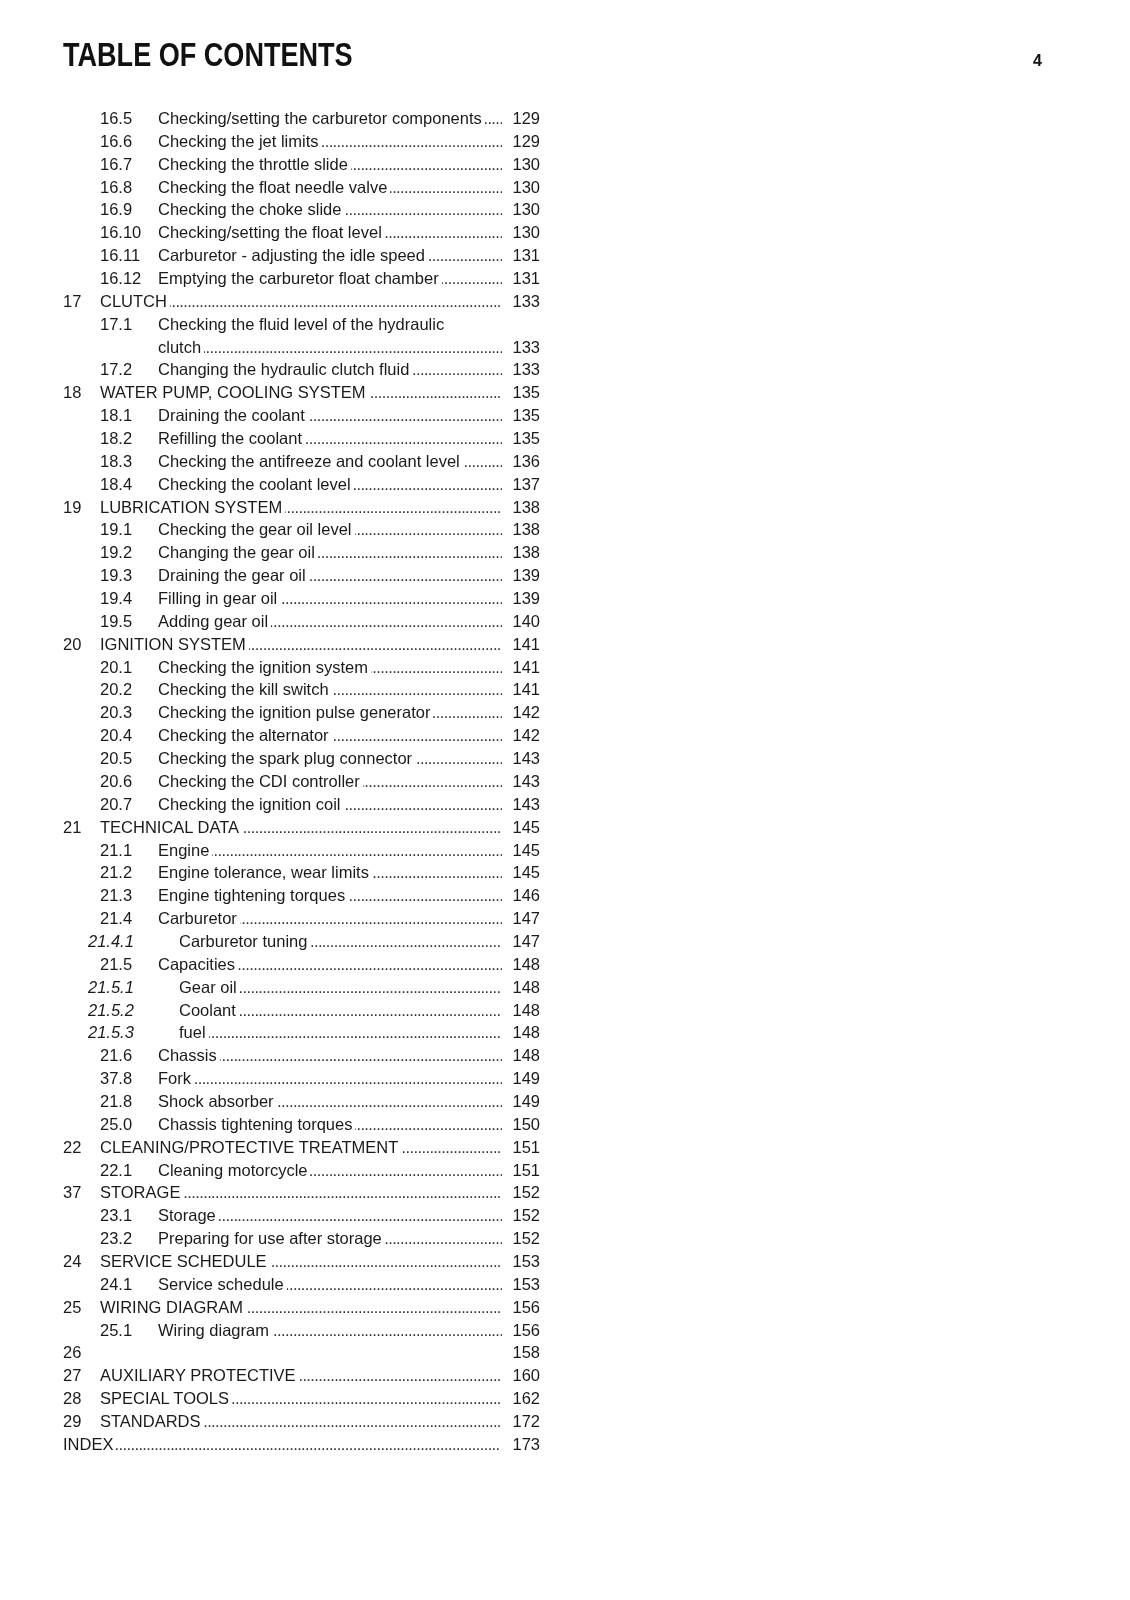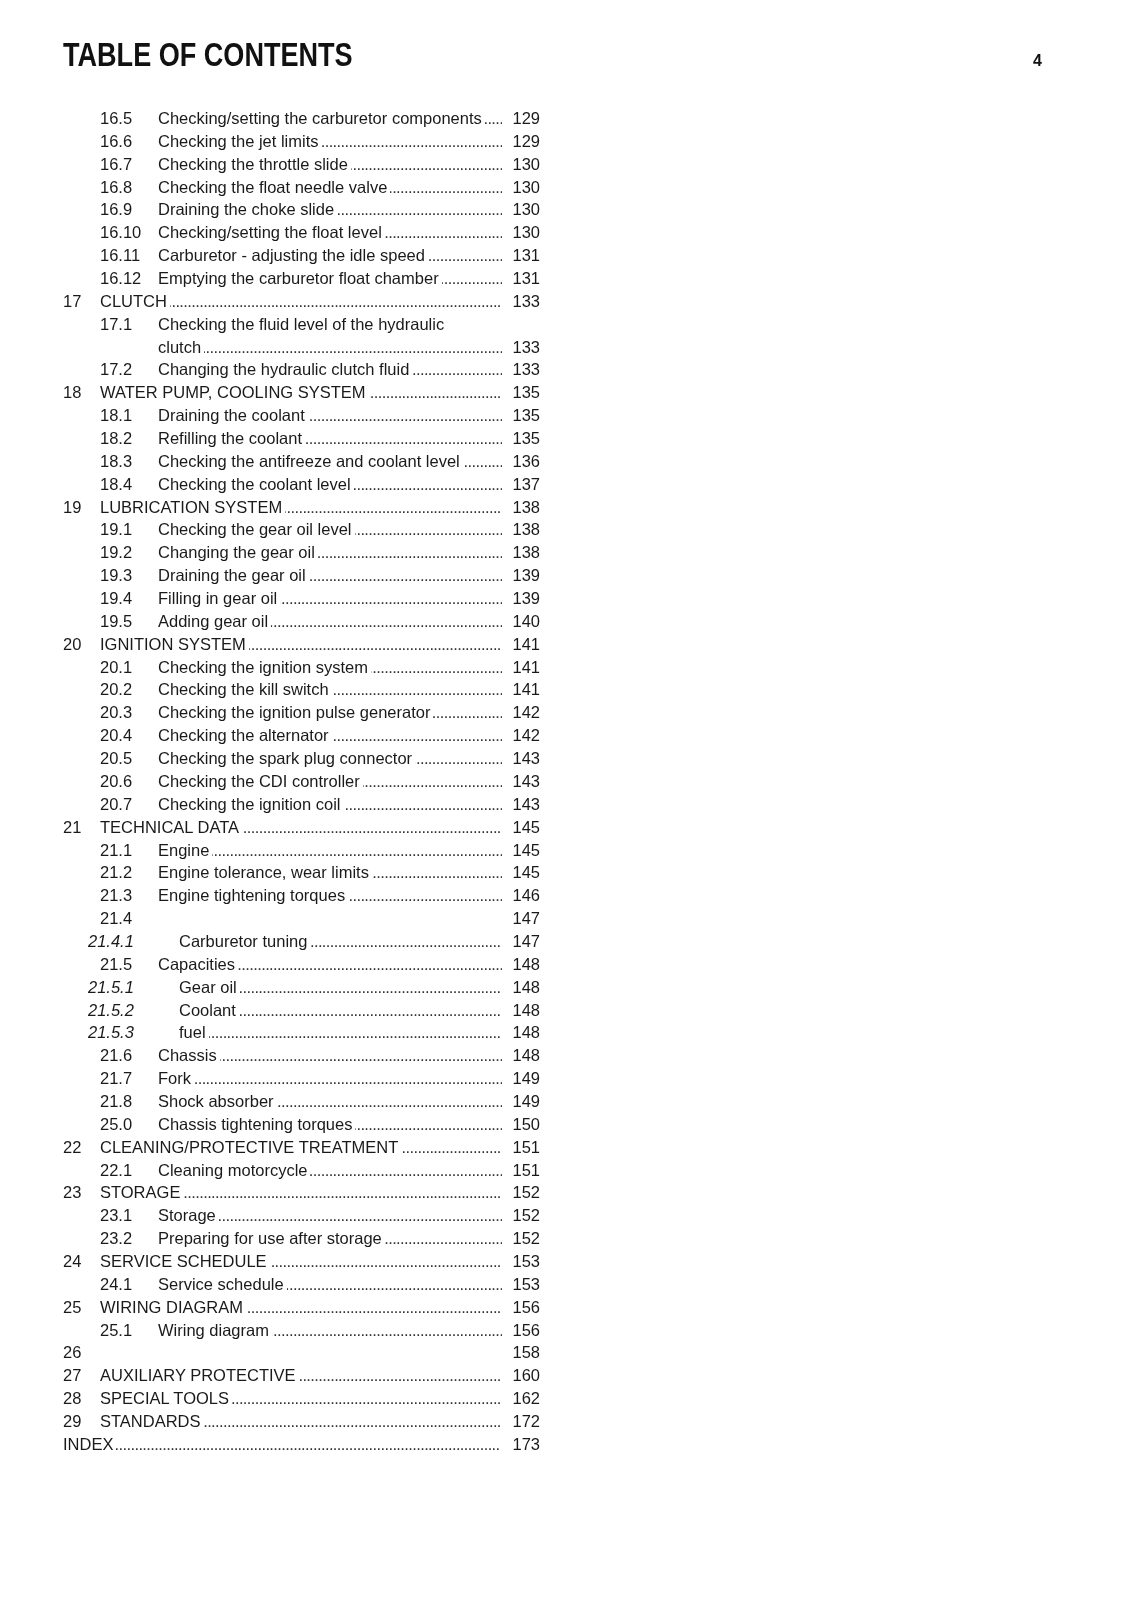--- a/index.html
+++ b/index.html
@@ -49,21 +49,21 @@
       <span class="title-wrap"><span class="t">Checking the throttle slide</span></span>
       <span class="pg">130</span>
     </div>
     <div class="row l2">
       <span class="num">16.8</span>
       <span class="title-wrap"><span class="t">Checking the float needle valve</span></span>
       <span class="pg">130</span>
     </div>
     <div class="row l2">
       <span class="num">16.9</span>
-      <span class="title-wrap"><span class="t">Draining the choke slide</span></span>
+      <span class="title-wrap"><span class="t">Checking the choke slide</span></span>
       <span class="pg">130</span>
     </div>
     <div class="row l2">
       <span class="num">16.10</span>
       <span class="title-wrap"><span class="t">Checking/setting the float level</span></span>
       <span class="pg">130</span>
     </div>
     <div class="row l2">
       <span class="num">16.11</span>
       <span class="title-wrap"><span class="t">Carburetor - adjusting the idle speed</span></span>
@@ -202,20 +202,21 @@
       <span class="title-wrap"><span class="t">Engine tolerance, wear limits</span></span>
       <span class="pg">145</span>
     </div>
     <div class="row l2">
       <span class="num">21.3</span>
       <span class="title-wrap"><span class="t">Engine tightening torques</span></span>
       <span class="pg">146</span>
     </div>
     <div class="row l2">
       <span class="num">21.4</span>
+      <span class="title-wrap"><span class="t">Carburetor</span></span>
       <span class="pg">147</span>
     </div>
     <div class="row l3">
       <span class="num">21.4.1</span>
       <span class="title-wrap"><span class="t">Carburetor tuning</span></span>
       <span class="pg">147</span>
     </div>
     <div class="row l2">
       <span class="num">21.5</span>
       <span class="title-wrap"><span class="t">Capacities</span></span>
@@ -235,21 +236,21 @@
       <span class="num">21.5.3</span>
       <span class="title-wrap"><span class="t">fuel</span></span>
       <span class="pg">148</span>
     </div>
     <div class="row l2">
       <span class="num">21.6</span>
       <span class="title-wrap"><span class="t">Chassis</span></span>
       <span class="pg">148</span>
     </div>
     <div class="row l2">
-      <span class="num">21.7</span>
+      <span class="num">37.8</span>
       <span class="title-wrap"><span class="t">Fork</span></span>
       <span class="pg">149</span>
     </div>
     <div class="row l2">
       <span class="num">21.8</span>
       <span class="title-wrap"><span class="t">Shock absorber</span></span>
       <span class="pg">149</span>
     </div>
     <div class="row l2">
       <span class="num">25.0</span>
@@ -260,21 +261,21 @@
       <span class="num">22</span>
       <span class="title-wrap"><span class="t">CLEANING/PROTECTIVE TREATMENT</span></span>
       <span class="pg">151</span>
     </div>
     <div class="row l2">
       <span class="num">22.1</span>
       <span class="title-wrap"><span class="t">Cleaning motorcycle</span></span>
       <span class="pg">151</span>
     </div>
     <div class="row l1">
-      <span class="num">23</span>
+      <span class="num">37</span>
       <span class="title-wrap"><span class="t">STORAGE</span></span>
       <span class="pg">152</span>
     </div>
     <div class="row l2">
       <span class="num">23.1</span>
       <span class="title-wrap"><span class="t">Storage</span></span>
       <span class="pg">152</span>
     </div>
     <div class="row l2">
       <span class="num">23.2</span>

